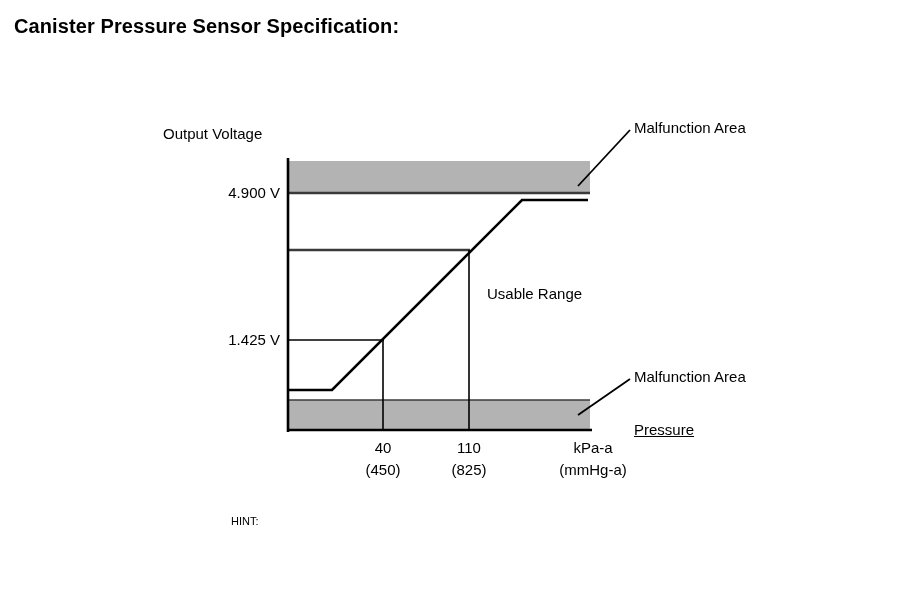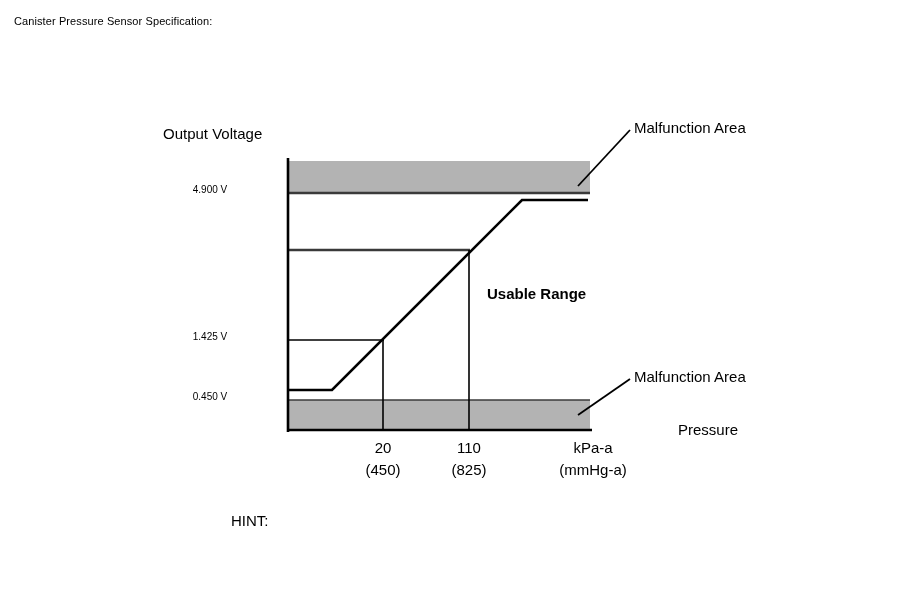--- a/index.html
+++ b/index.html
@@ -12,53 +12,53 @@
     height: 610px;
     position: relative;
     overflow: hidden;
     font-family: "Liberation Sans", sans-serif;
     color: #000000;
   }
   #page-title {
     position: absolute;
     left: 14px;
     top: 15px;
-    font-size: 11px;
-    font-weight: normal;
+    font-size: 20px;
+    font-weight: bold;
     letter-spacing: 0.1px;
     white-space: nowrap;
   }
   #figure {
     position: absolute;
     left: 0;
     top: 0;
     width: 838px;
     height: 610px;
   }
   .fig-text {
     position: absolute;
     font-family: "Liberation Sans", sans-serif;
     font-size: 15px;
     color: #000000;
     white-space: nowrap;
   }
   .axis-title { font-size: 15px; }
   .ytick-label {
-    font-size: 10px;
-    text-align: center;
+    font-size: 15px;
+    text-align: right;
   }
   .xtick-label {
     font-size: 15px;
     text-align: center;
     line-height: 20px;
   }
   .callout-label { font-size: 15px; }
   .hint-block {
     position: absolute;
-    font-size: 15px;
+    font-size: 11px;
     line-height: 36px;
     white-space: nowrap;
   }
   svg { display: block; }
 </style>
 </head>
 <body>
 
 <div id="page-title">Canister Pressure Sensor Specification:</div>
 
@@ -88,35 +88,34 @@
 
     <line x1="287" y1="430" x2="592" y2="430" stroke="#000000" stroke-width="2.6"></line>
 
     <line x1="578" y1="186" x2="630" y2="130" stroke="#000000" stroke-width="1.8"></line>
 
     <line x1="578" y1="415" x2="630" y2="379" stroke="#000000" stroke-width="1.8"></line>
   </svg>
 
   <div class="fig-text axis-title" style="left:163px; top:125px;">Output Voltage</div>
 
-  <div class="fig-text axis-title" style="left:678px; top:421px;">Pressure</div>
+  <div class="fig-text axis-title" style="left:634px; top:421px;text-decoration:underline;">Pressure</div>
 
   <div class="fig-text ytick-label" style="left:140px; top:184px; width:140px;">4.900 V</div>
   <div class="fig-text ytick-label" style="left:140px; top:331px; width:140px;">1.425 V</div>
-  <div class="fig-text ytick-label" style="left:140px; top:391px; width:140px;">0.450 V</div>
 
-  <div class="fig-text xtick-label" style="left:343px; top:438px; width:80px;">20</div>
+  <div class="fig-text xtick-label" style="left:343px; top:438px; width:80px;">40</div>
   <div class="fig-text xtick-label" style="left:429px; top:438px; width:80px;">110</div>
   <div class="fig-text xtick-label" style="left:548px; top:438px; width:90px;">kPa-a</div>
 
   <div class="fig-text xtick-label" style="left:343px; top:460px; width:80px;">(450)</div>
   <div class="fig-text xtick-label" style="left:429px; top:460px; width:80px;">(825)</div>
   <div class="fig-text xtick-label" style="left:543px; top:460px; width:100px;">(mmHg-a)</div>
 
-  <div class="fig-text callout-label" style="left:487px; top:285px;font-weight:bold;">Usable Range</div>
+  <div class="fig-text callout-label" style="left:487px; top:285px;">Usable Range</div>
 
   <div class="fig-text callout-label" style="left:634px; top:119px;">Malfunction Area</div>
 
   <div class="fig-text callout-label" style="left:634px; top:368px;">Malfunction Area</div>
 
   <div class="hint-block" style="left:231px; top:503px;">HINT:</div>
 
 </div>
 
 </body></html>

